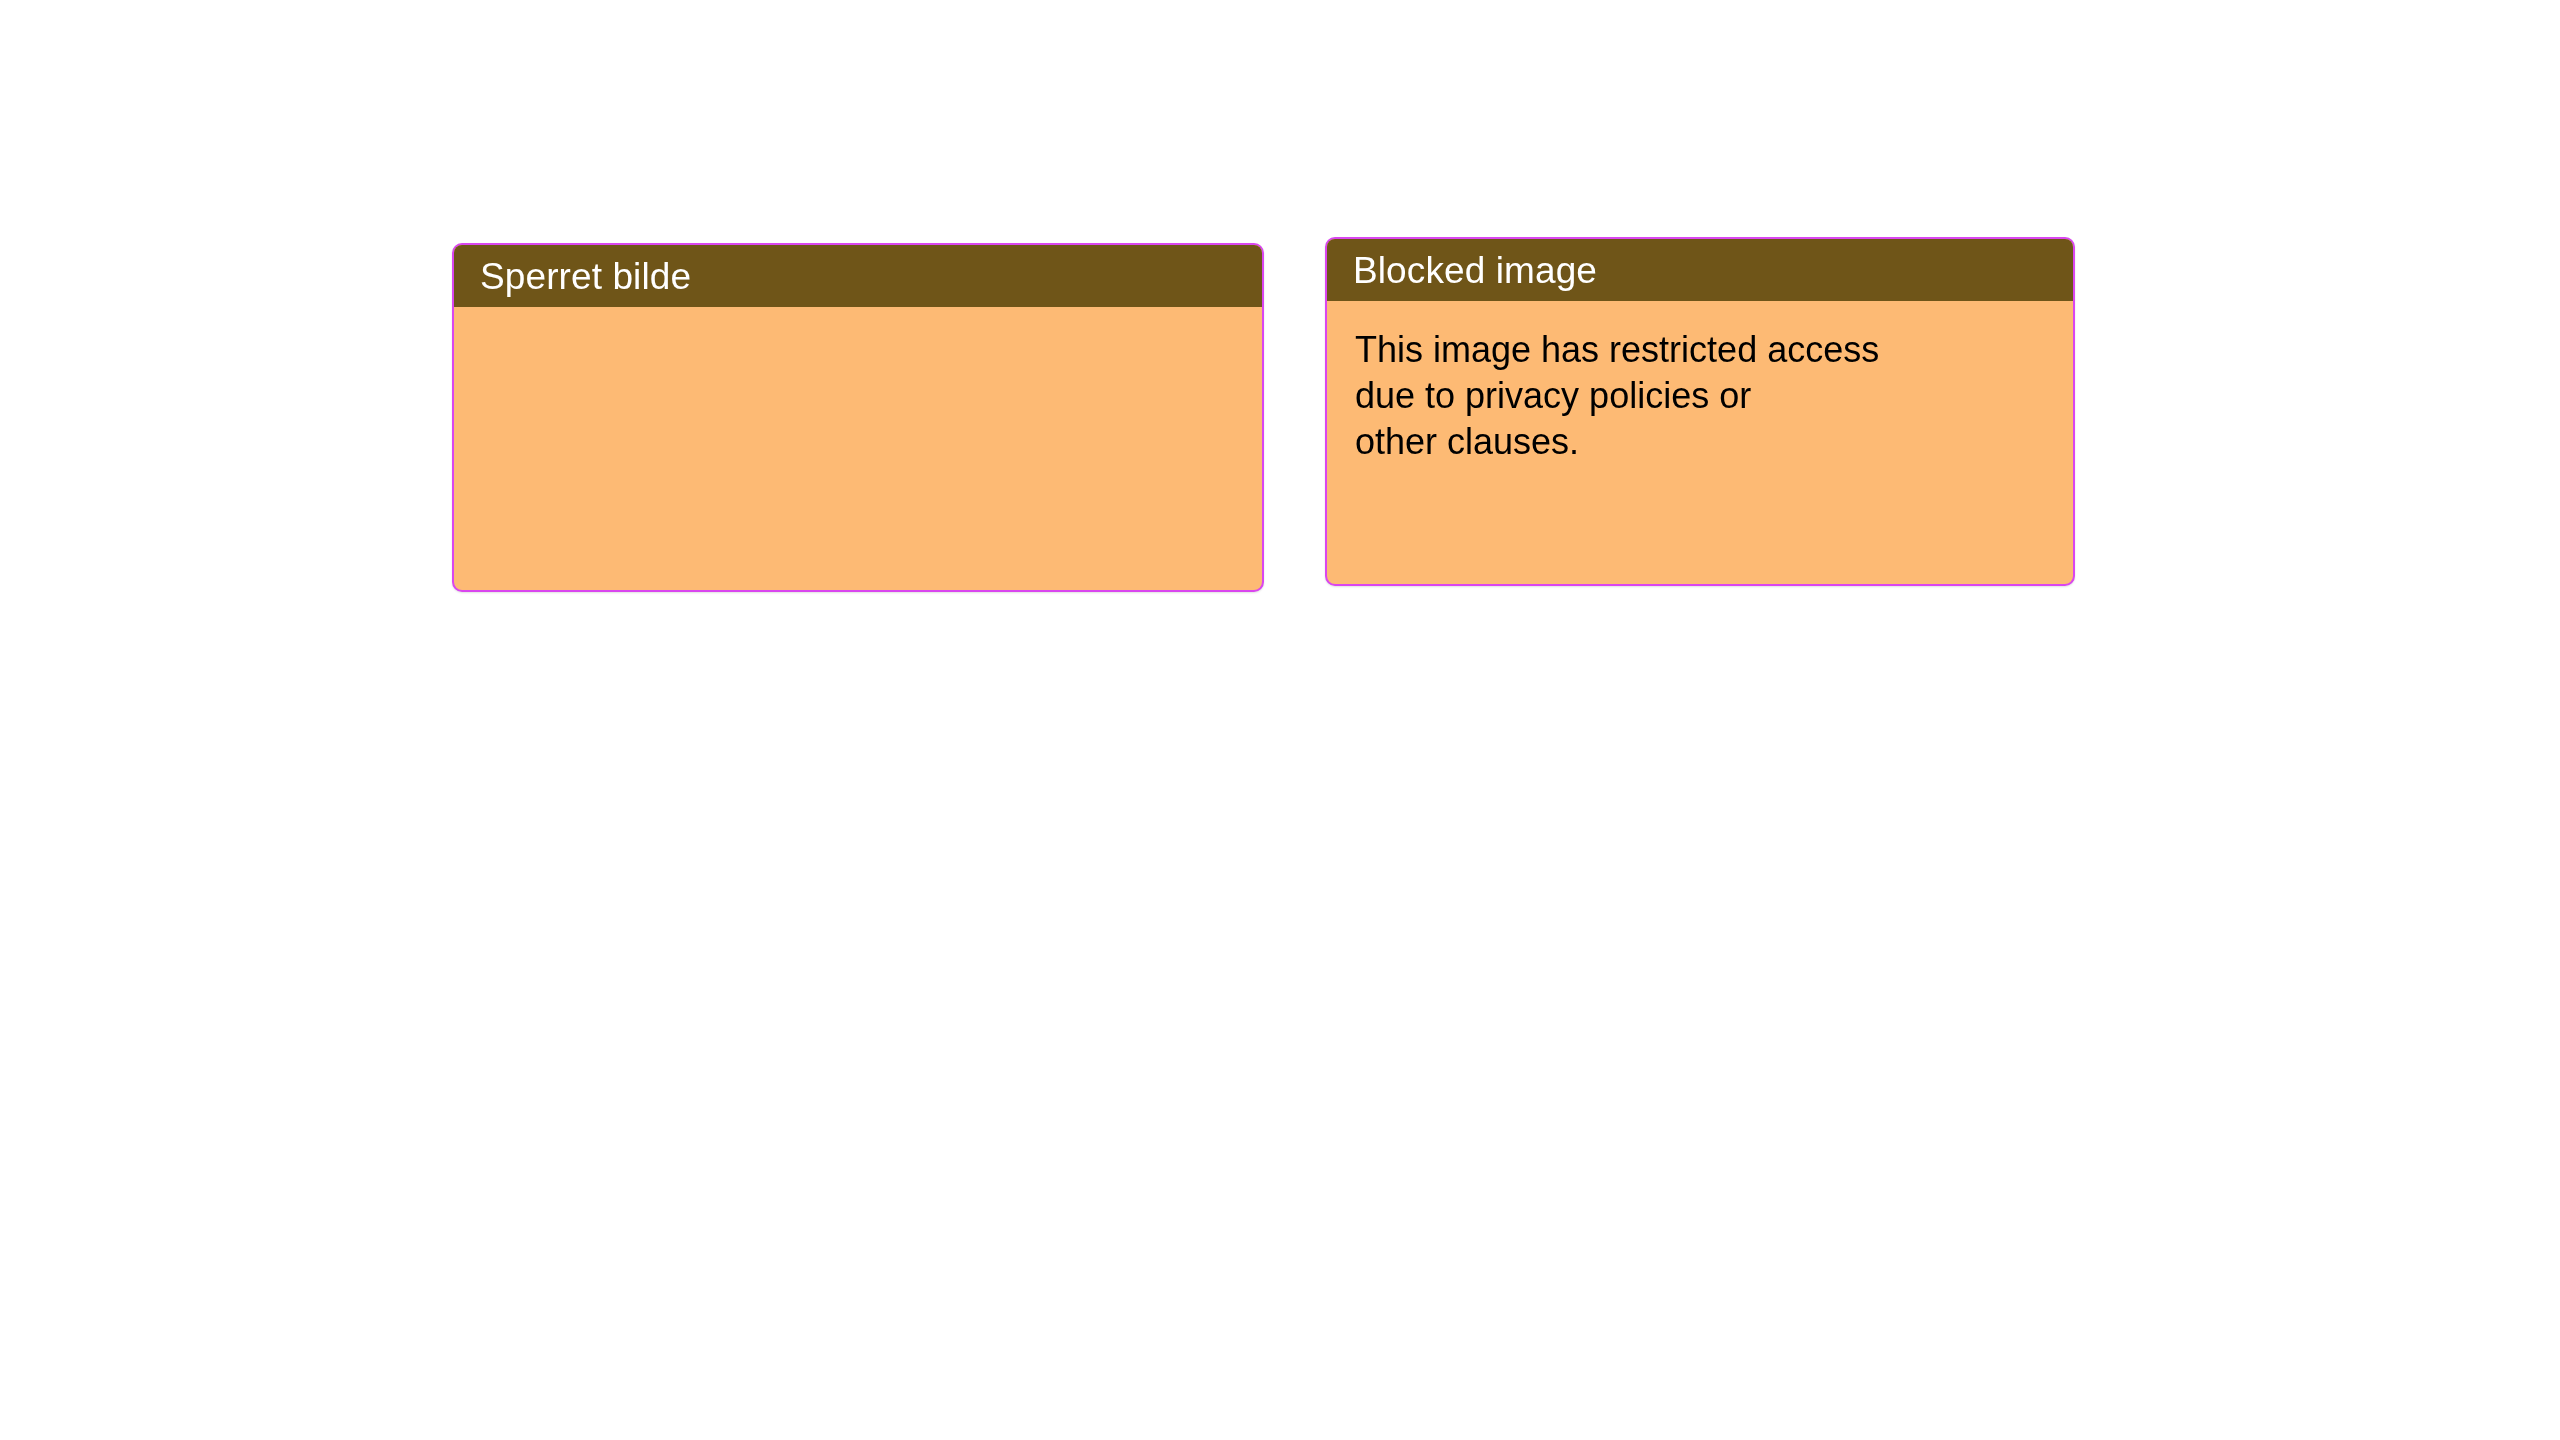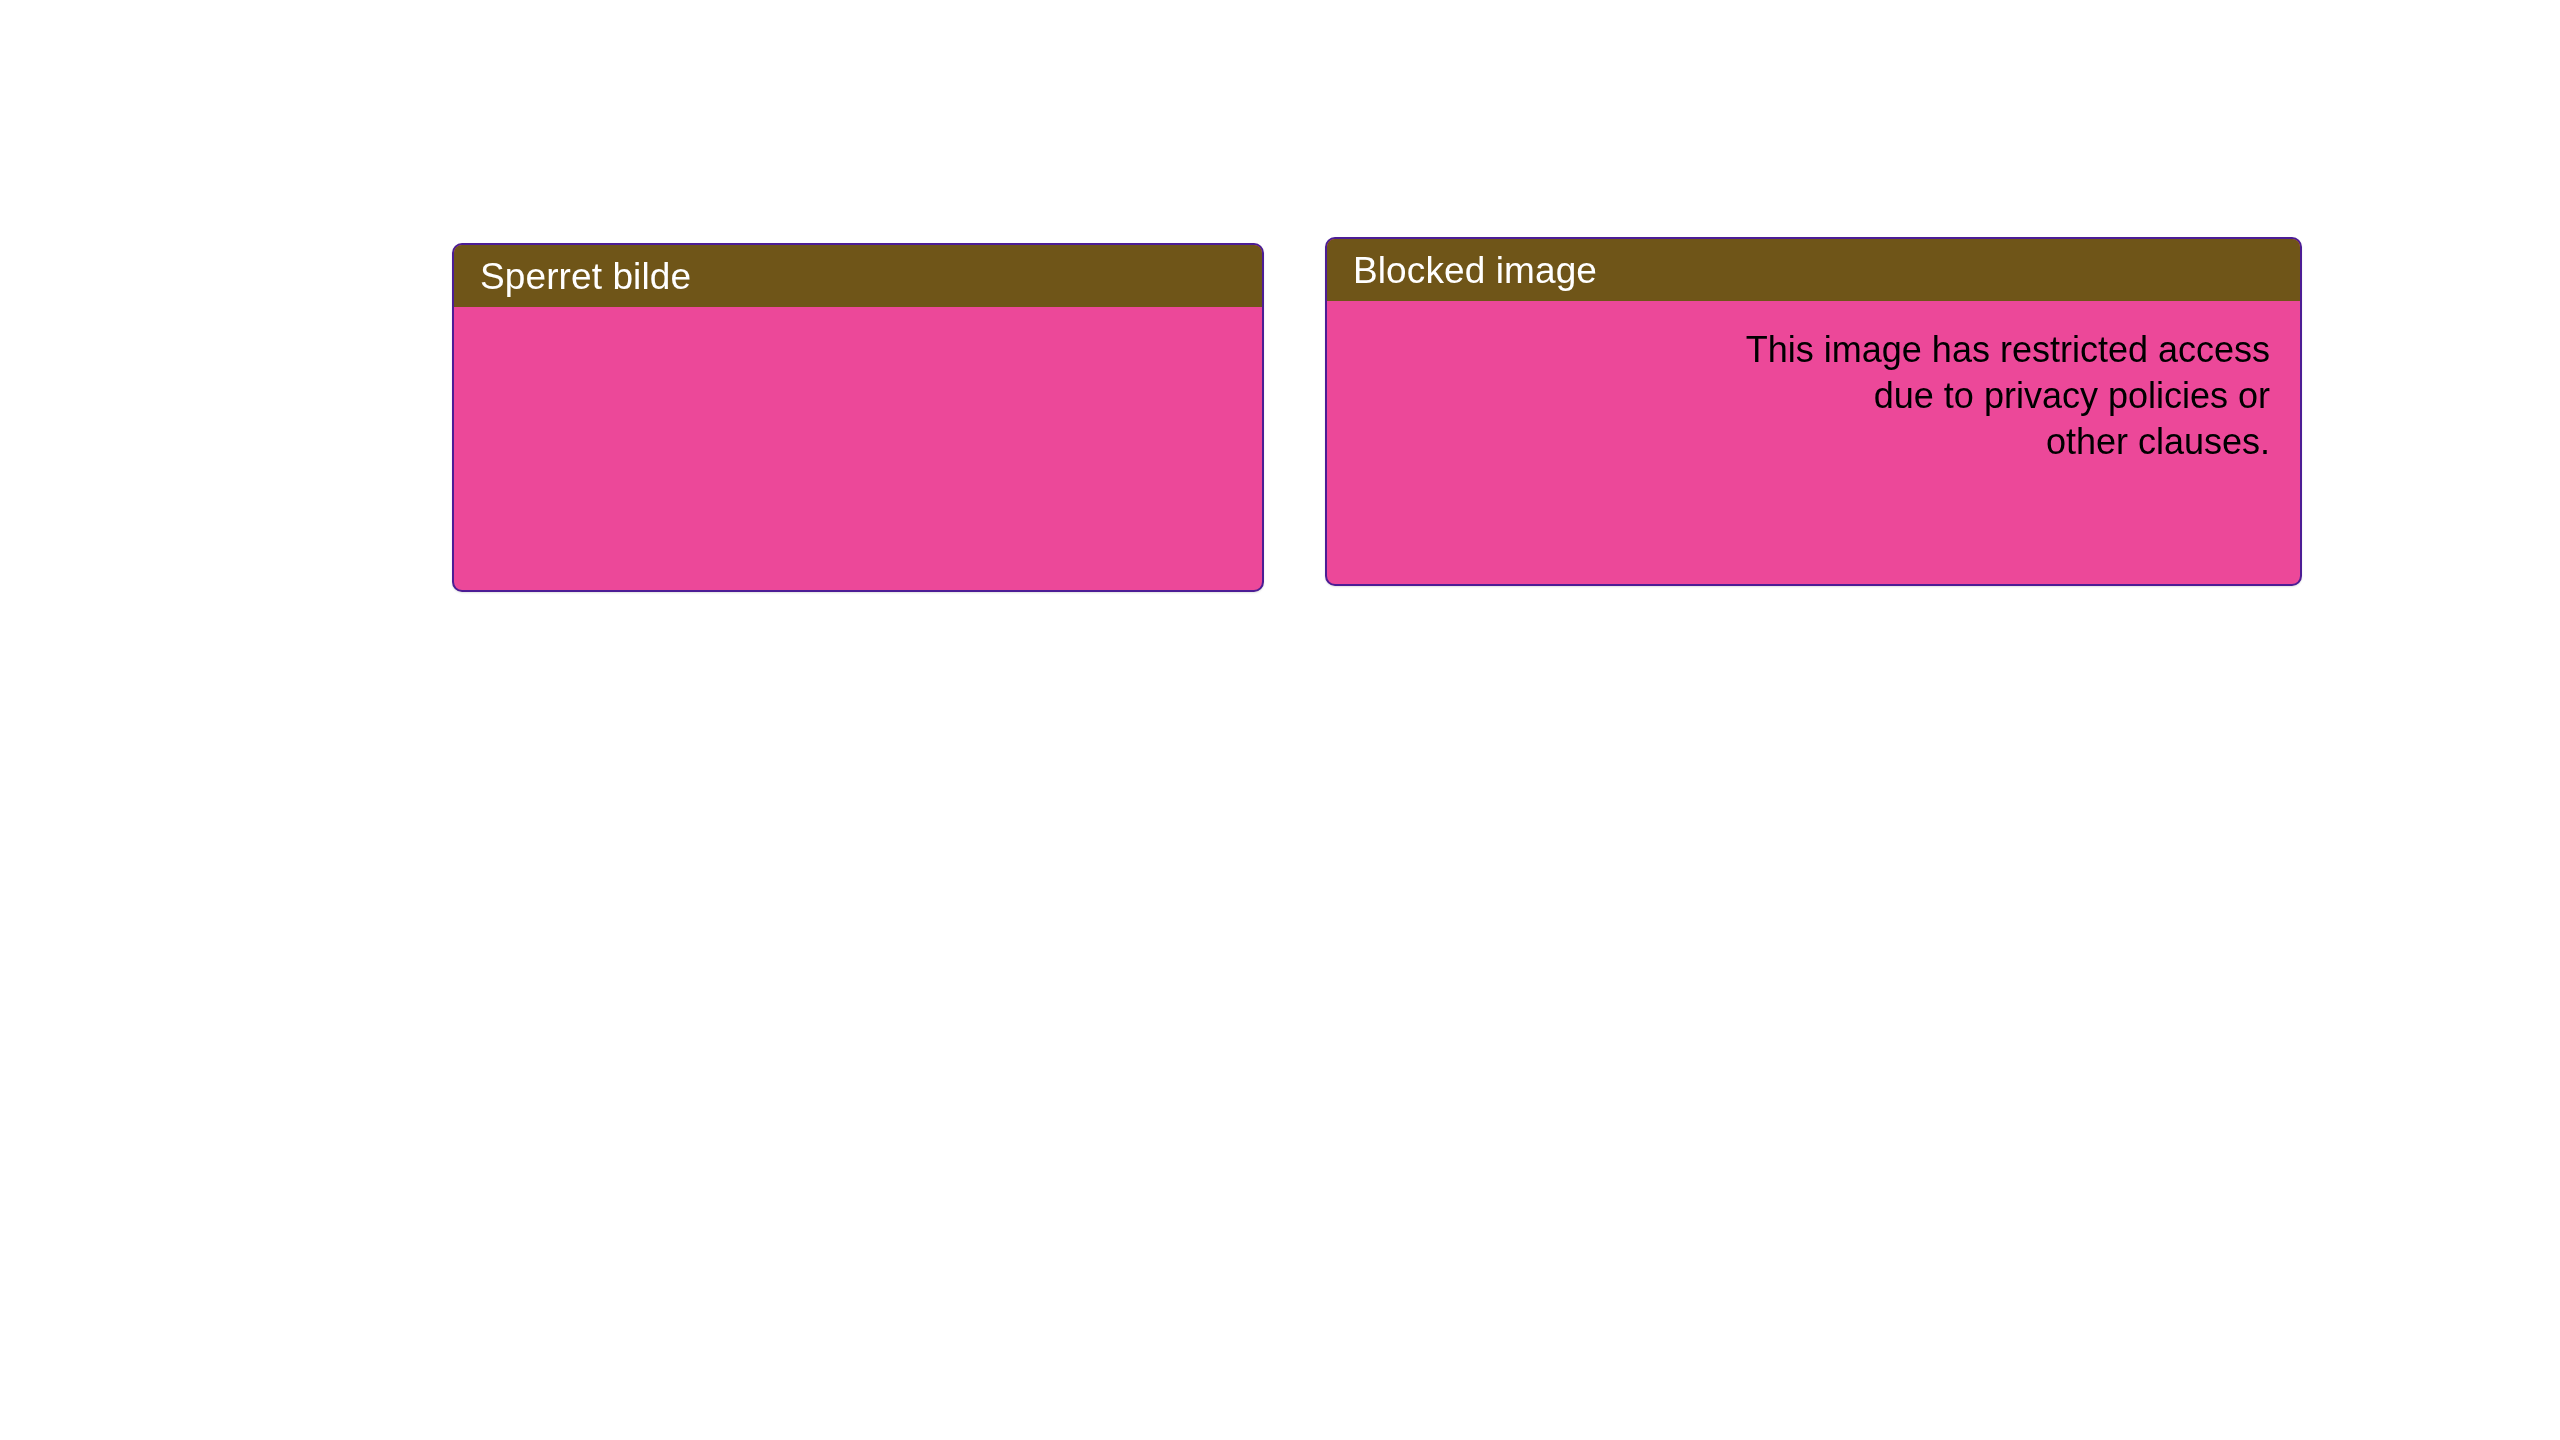--- a/index.html
+++ b/index.html
@@ -17,38 +17,37 @@
   .cards-wrap {
     position: absolute;
     left: 0;
     top: 0;
     width: 2560px;
     height: 1440px;
   }
   .notice-card {
     position: absolute;
     box-sizing: border-box;
-    background: #ec4899;
-    border: 2px solid #4c1d95;
+    background: #fdba74;
+    border: 2px solid #d946ef;
     border-radius: 10px;
     overflow: hidden;
     box-shadow: 0 1px 2px rgba(0,0,0,0.12);
   }
   .notice-card.card-no {
     left: 452px;
     top: 243px;
     width: 812px;
     height: 349px;
   }
   .notice-card.card-en {
     left: 1325px;
     top: 237px;
-    width: 977px;
+    width: 750px;
     height: 349px;
-    text-align: right;
   }
   .card-header {
     background: #6f5518;
     color: #ffffff;
     height: 62px;
     display: flex;
     align-items: center;
     padding: 0 0 0 26px;
     box-sizing: border-box;
   }

